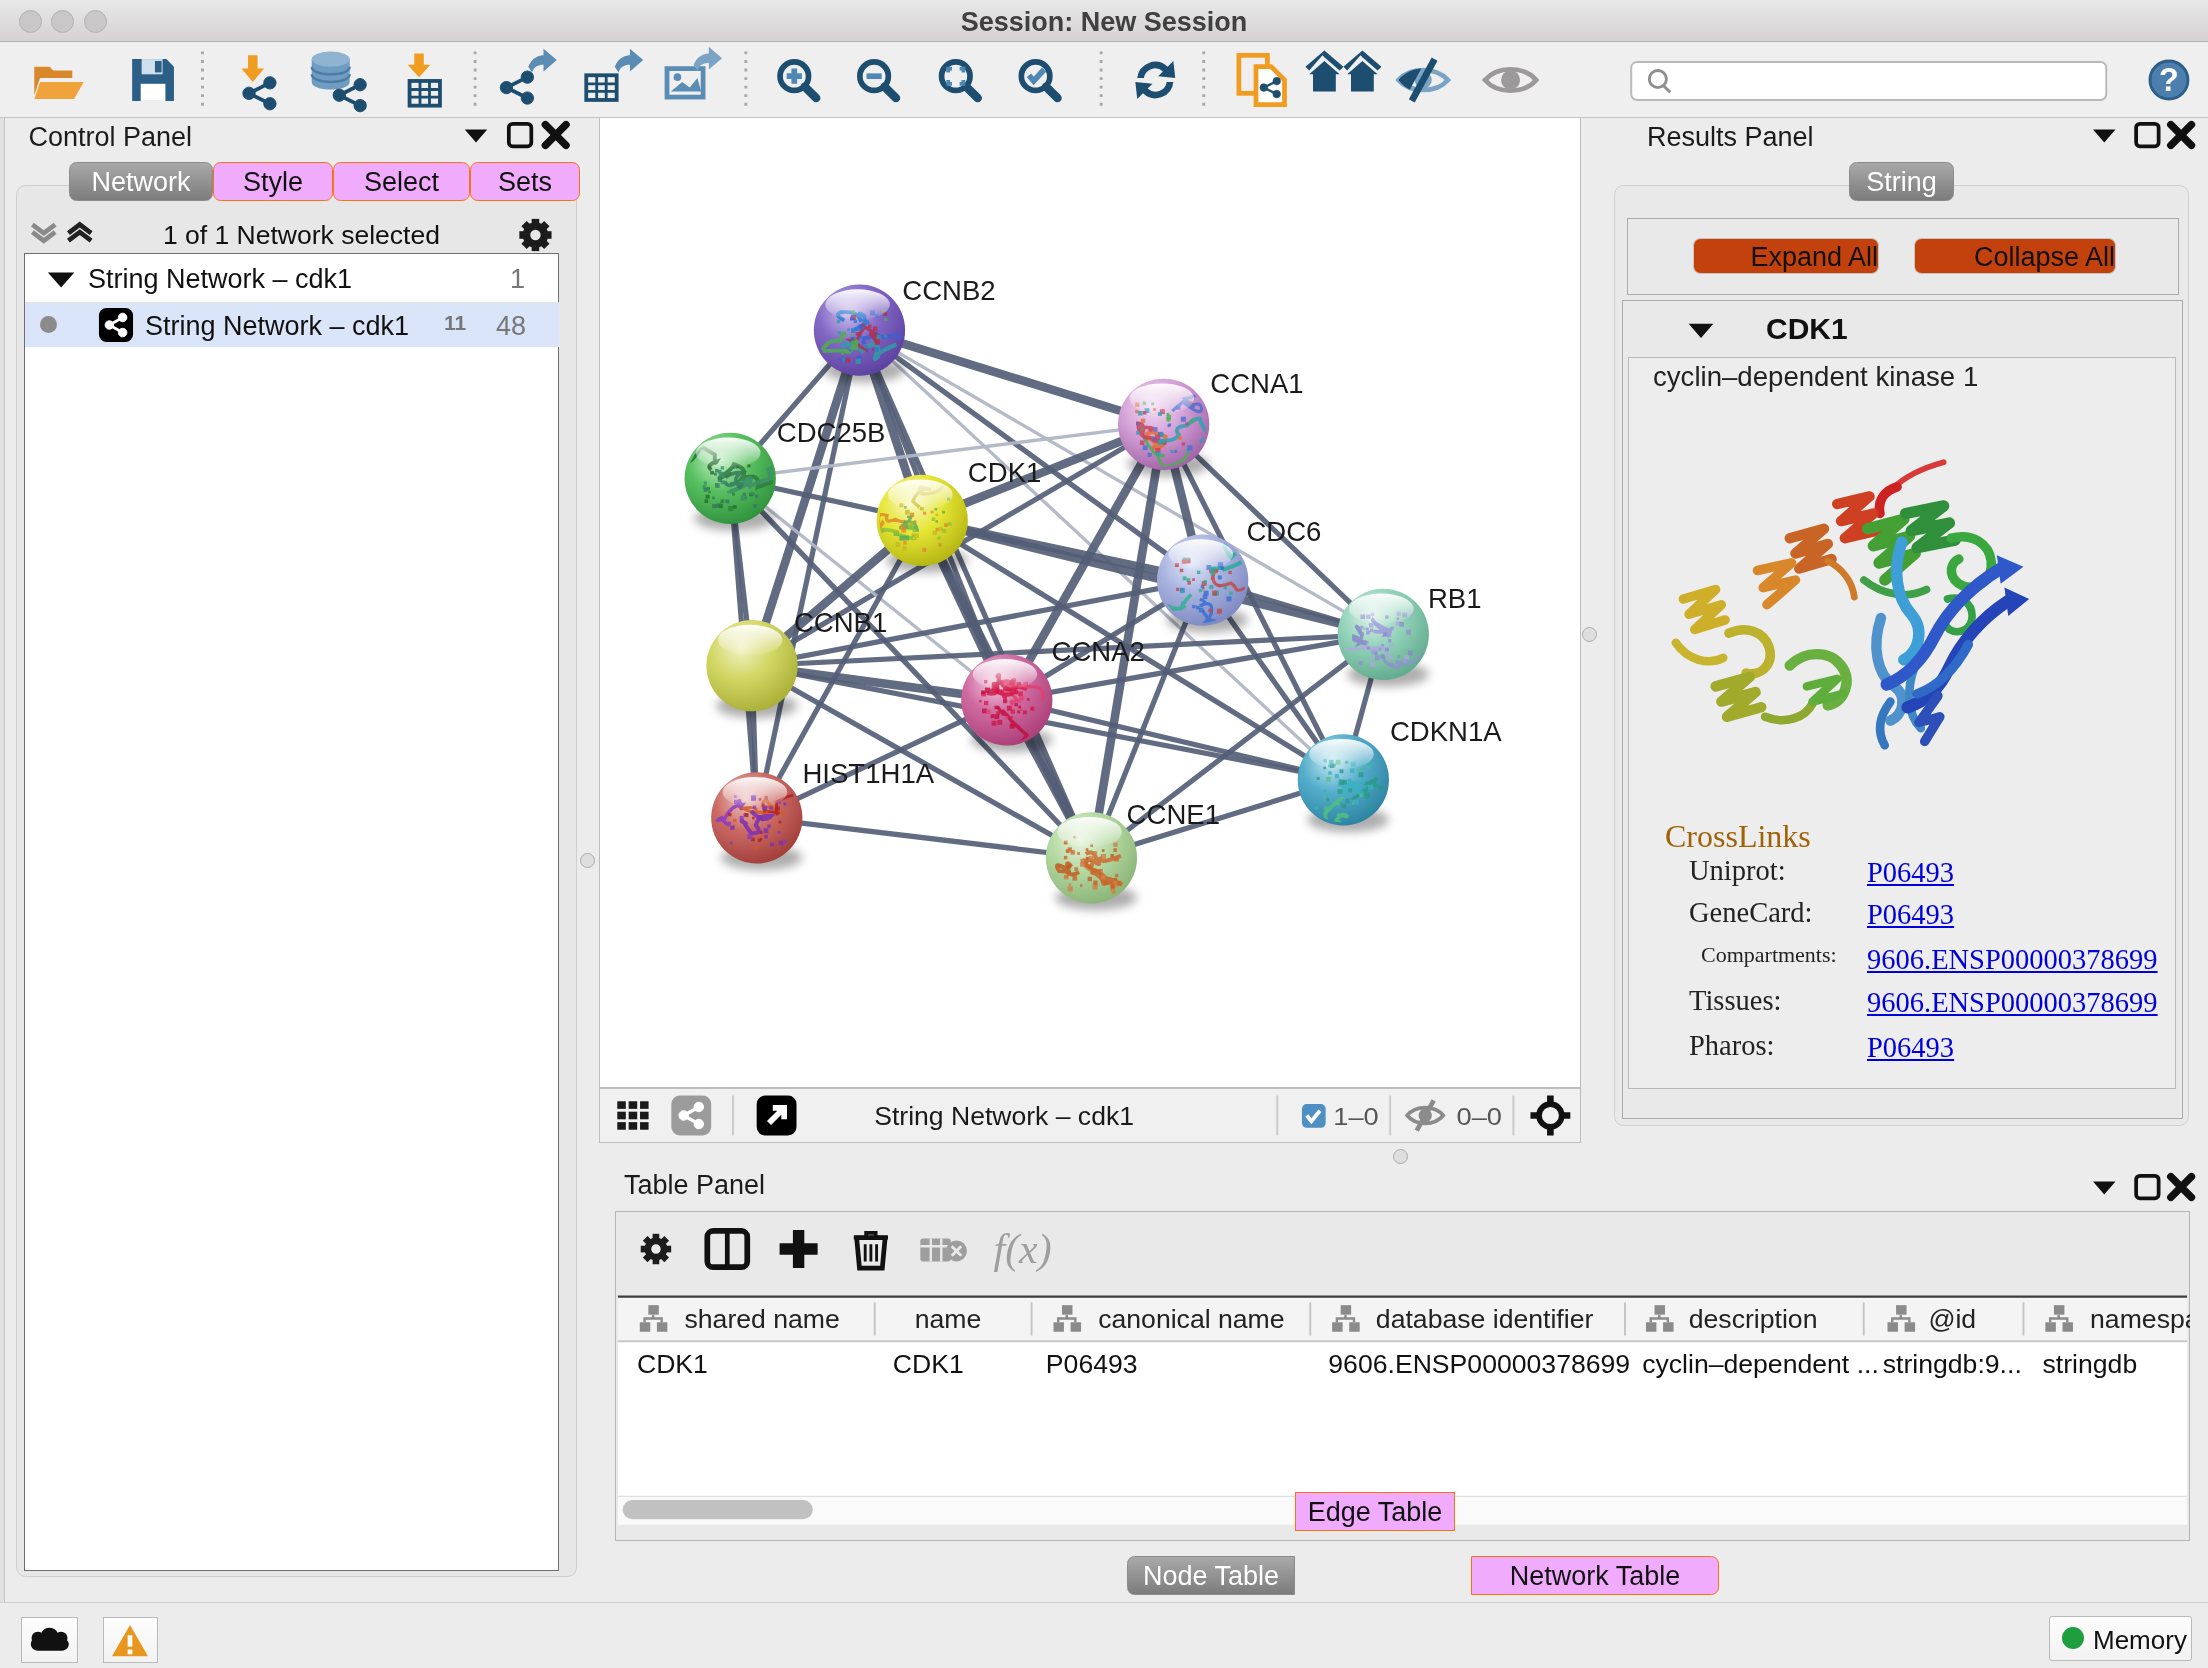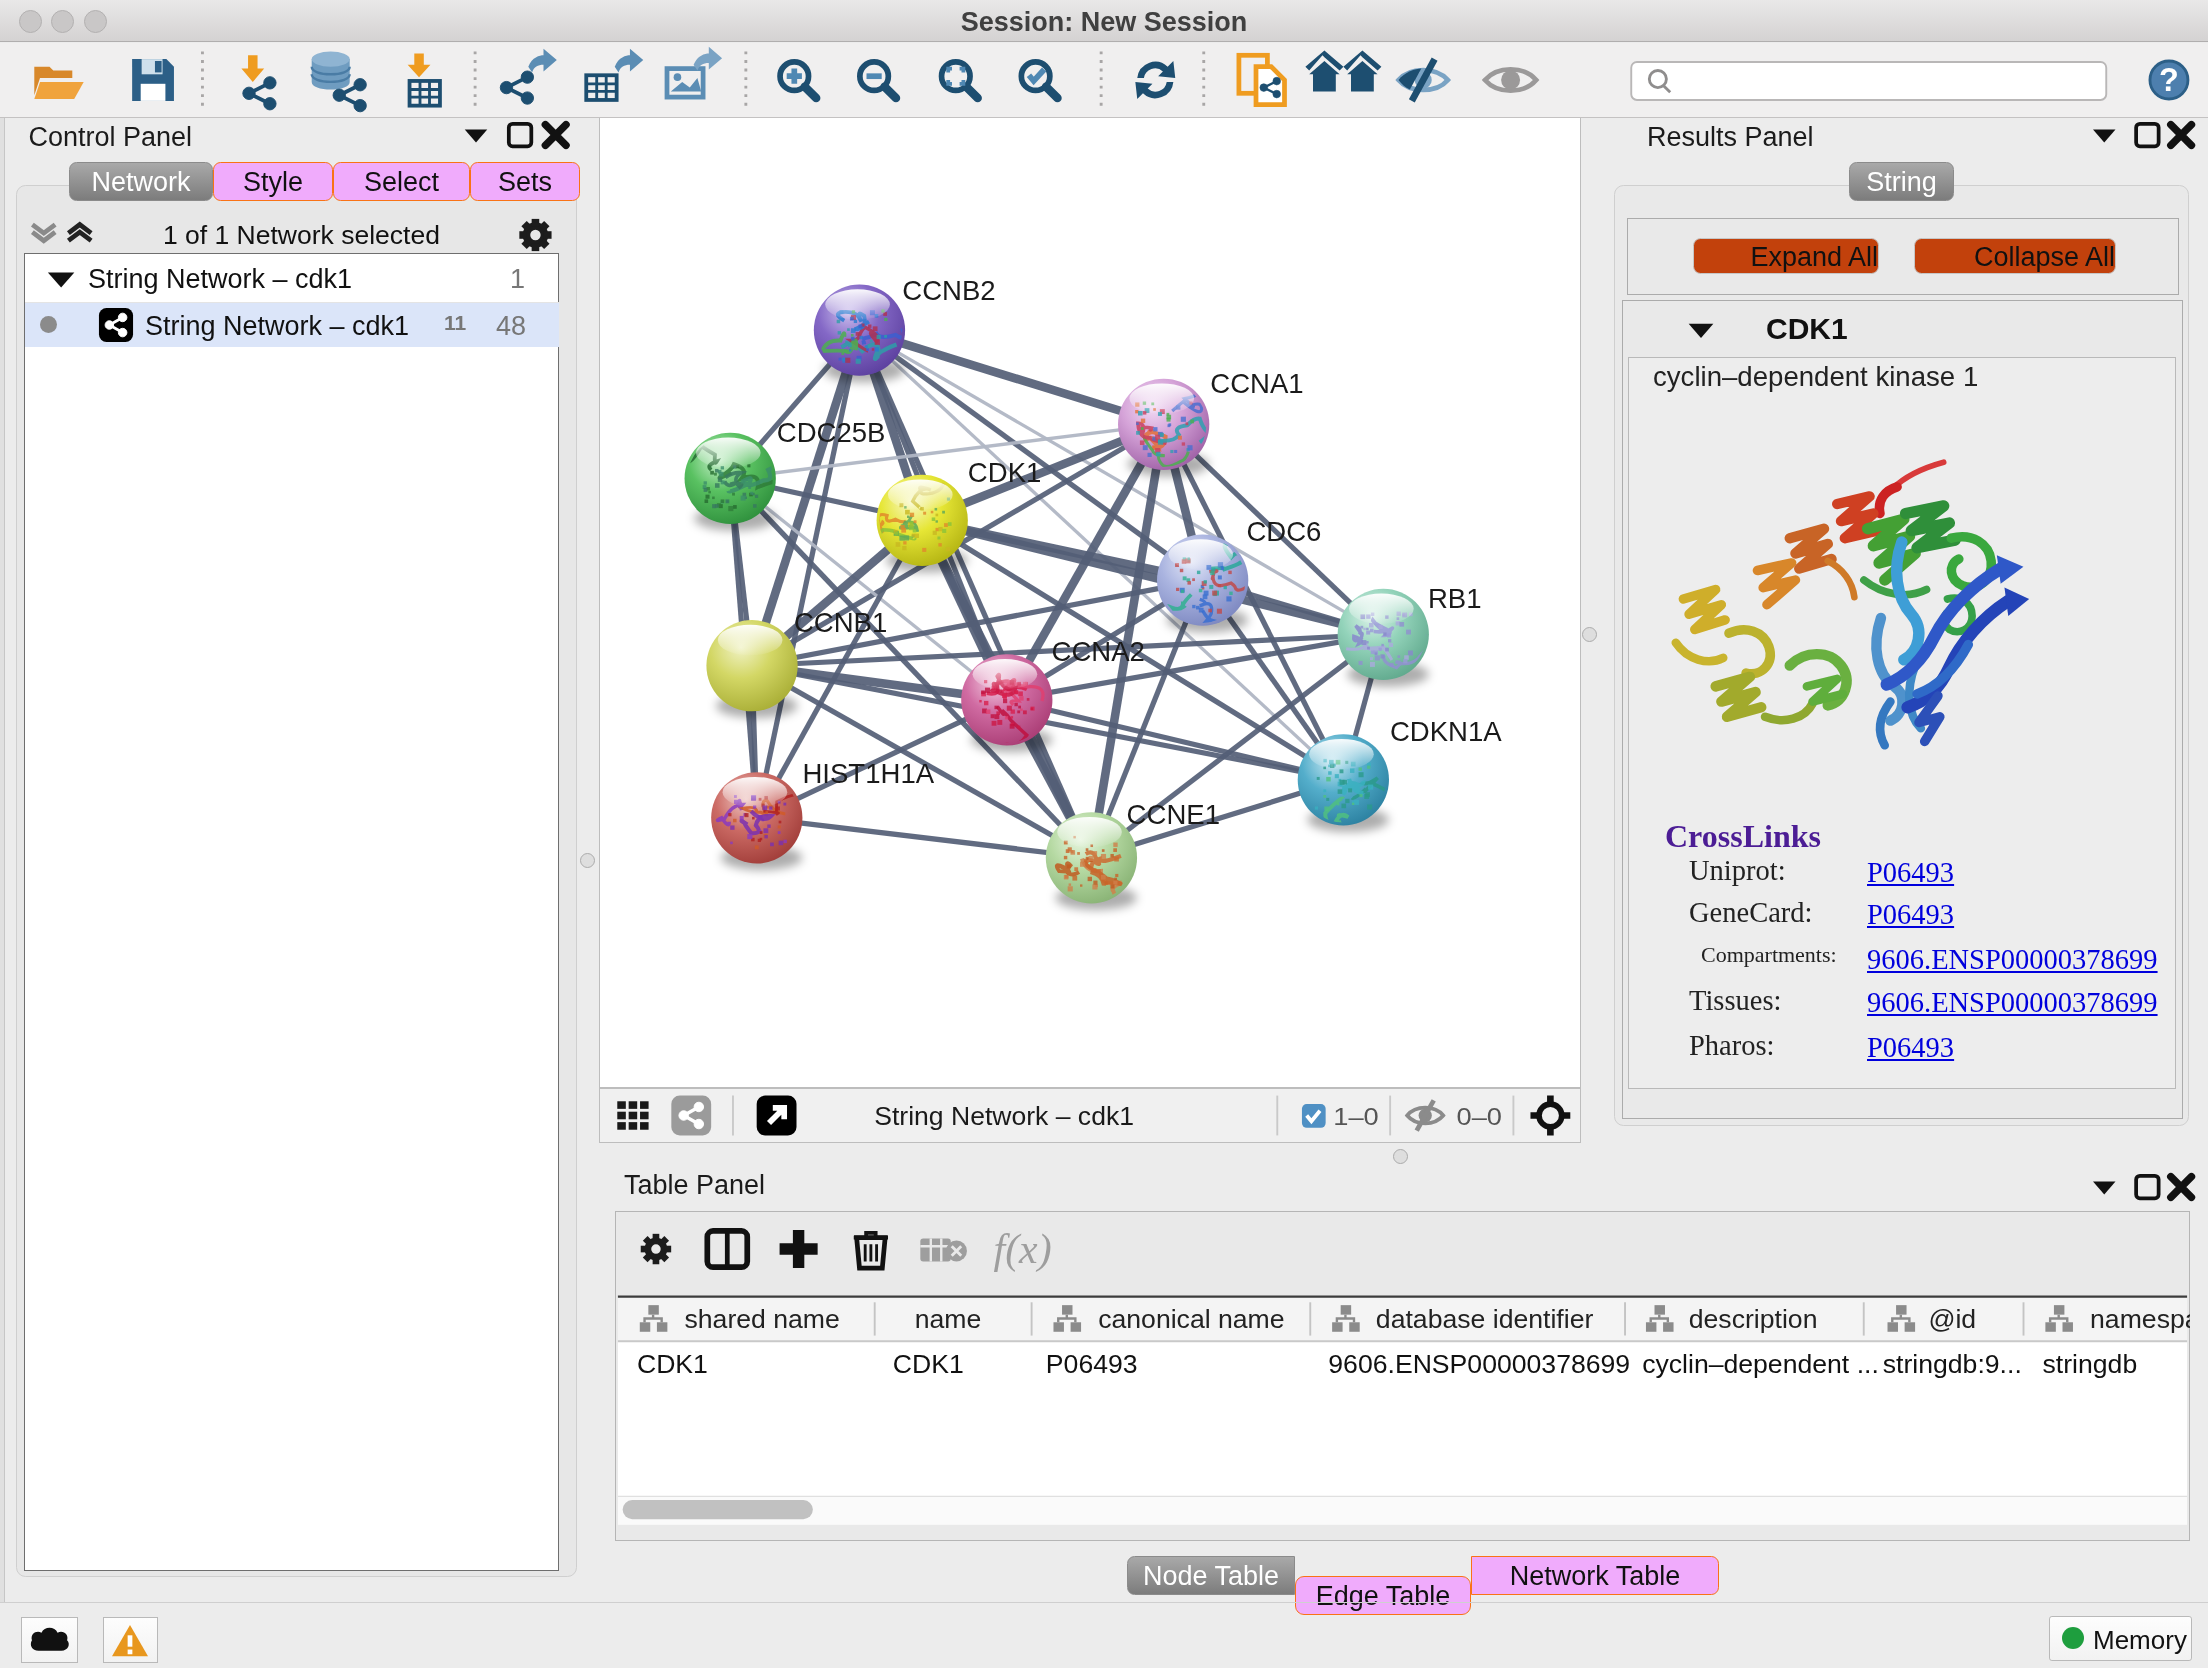--- a/index.html
+++ b/index.html
@@ -1062,21 +1062,21 @@
 
     <path d="M352 128 C322 146 296 172 282 200 C270 224 252 242 232 250" stroke="#2f58c8" stroke-width="13"></path>
     <path d="M360 162 C332 180 310 206 298 232 C288 254 272 268 254 274" stroke="#2444b8" stroke-width="13"></path>
     <path d="M318 208 C304 234 286 252 264 260" stroke="#2f6ac8" stroke-width="10"></path>
     <path d="M286 262 L266 290 L288 284 L272 310" stroke="#2c50b8" stroke-width="10"></path>
     <path d="M236 268 C224 284 222 300 230 314" stroke="#3578c0" stroke-width="9"></path>
   </g>
   <polygon points="348,114 376,126 352,144" fill="#2f58c8"></polygon>
   <polygon points="356,148 382,160 360,178" fill="#2444b8"></polygon>
 </svg>
-<div class="abs serif" style="left:1665px;top:818px;font-size:32px;font-weight:bold;color:#4c1d95;">CrossLinks</div>
+<div class="abs serif" style="left:1665px;top:818px;font-size:32px;font-weight:normal;color:#a16207;">CrossLinks</div>
 <div class="abs serif" style="left:1689px;top:855px;font-size:28.5px;color:#222;">Uniprot:</div>
 <div class="abs serif" style="left:1689px;top:897px;font-size:28.5px;color:#222;">GeneCard:</div>
 <div class="abs serif" style="left:1689px;top:942px;font-size:22px;color:#222;margin-left:12px;">Compartments:</div>
 <div class="abs serif" style="left:1689px;top:985px;font-size:28.5px;color:#222;">Tissues:</div>
 <div class="abs serif" style="left:1689px;top:1030px;font-size:28.5px;color:#222;">Pharos:</div>
 <div class="abs serif" style="left:1867px;top:857px;font-size:28.5px;"><a class="lnk">P06493</a></div>
 <div class="abs serif" style="left:1867px;top:899px;font-size:28.5px;"><a class="lnk">P06493</a></div>
 <div class="abs serif" style="left:1867px;top:944px;font-size:28.5px;"><a class="lnk">9606.ENSP00000378699</a></div>
 <div class="abs serif" style="left:1867px;top:987px;font-size:28.5px;"><a class="lnk">9606.ENSP00000378699</a></div>
 <div class="abs serif" style="left:1867px;top:1032px;font-size:28.5px;"><a class="lnk">P06493</a></div>
@@ -1171,21 +1171,21 @@
     <text x="1333" y="170">stringdb:9...</text>
       <text x="1501" y="170">stringdb</text>
   </g>
 
   <rect x="3" y="300" width="1650" height="30" fill="#fafafa"></rect>
   <path d="M3 300 H1653" stroke="#d9d9d9" stroke-width="1"></path>
   <rect x="8" y="304" width="200" height="20" rx="10" fill="#c1c1c1"></rect>
 </svg>
 
 <div class="tab sel" style="left:1127px; top:1556px; width:168px; border-radius:7.6px 0 0 7.6px;">Node Table</div>
-<div class="tab" style="left:1295px; top:1576px; width:176px; border-radius:9px;">Edge Table</div>
+<div class="tab" style="left:1295px; top:1492px; width:160px; border-radius:0;">Edge Table</div>
 <div class="tab" style="left:1471px; top:1556px; width:248px; border-radius:0 7.6px 7.6px 0;">Network Table</div>
 
 <div class="abs" style="left:0;top:118px;width:4.8px;height:1484px;background:#e0e0e0;border-right:1px solid #c6c6c6;"></div>
 <div class="abs" style="left:580px;top:853px;width:15px;height:15px;border-radius:50%;background:#dedede;border:1px solid #ababab;"></div>
 <div class="abs" style="left:1582px;top:627px;width:15px;height:15px;border-radius:50%;background:#dedede;border:1px solid #ababab;"></div>
 <div class="abs" style="left:1393px;top:1149px;width:15px;height:15px;border-radius:50%;background:#dedede;border:1px solid #ababab;"></div>
 
 <div id="statusline" class="abs"></div>
 <div class="sbtn" style="left:21px;top:1617px;width:57px;height:46px;"></div>
 <svg class="abs" style="left:28.5px;top:1626px;" width="42" height="28.5" viewBox="0 0 44 30">

